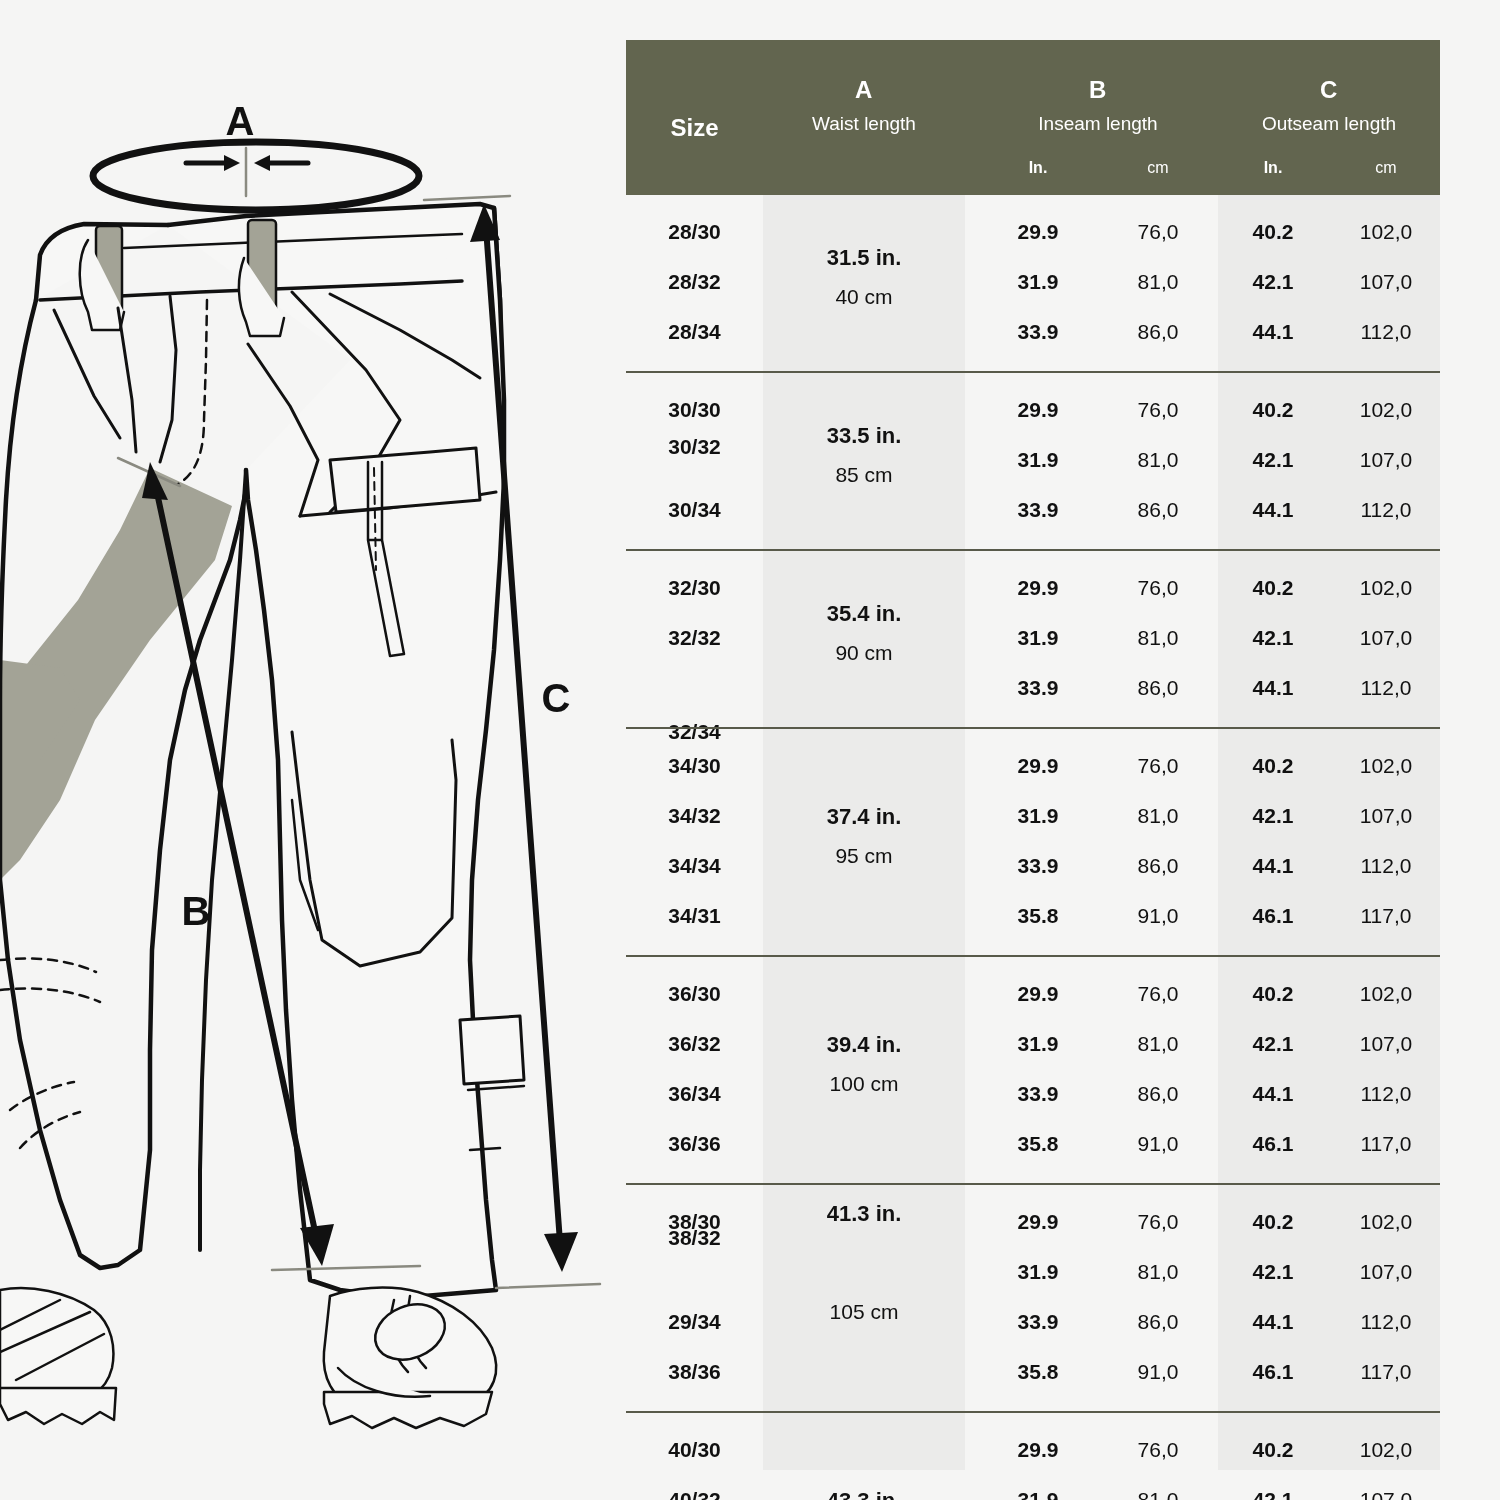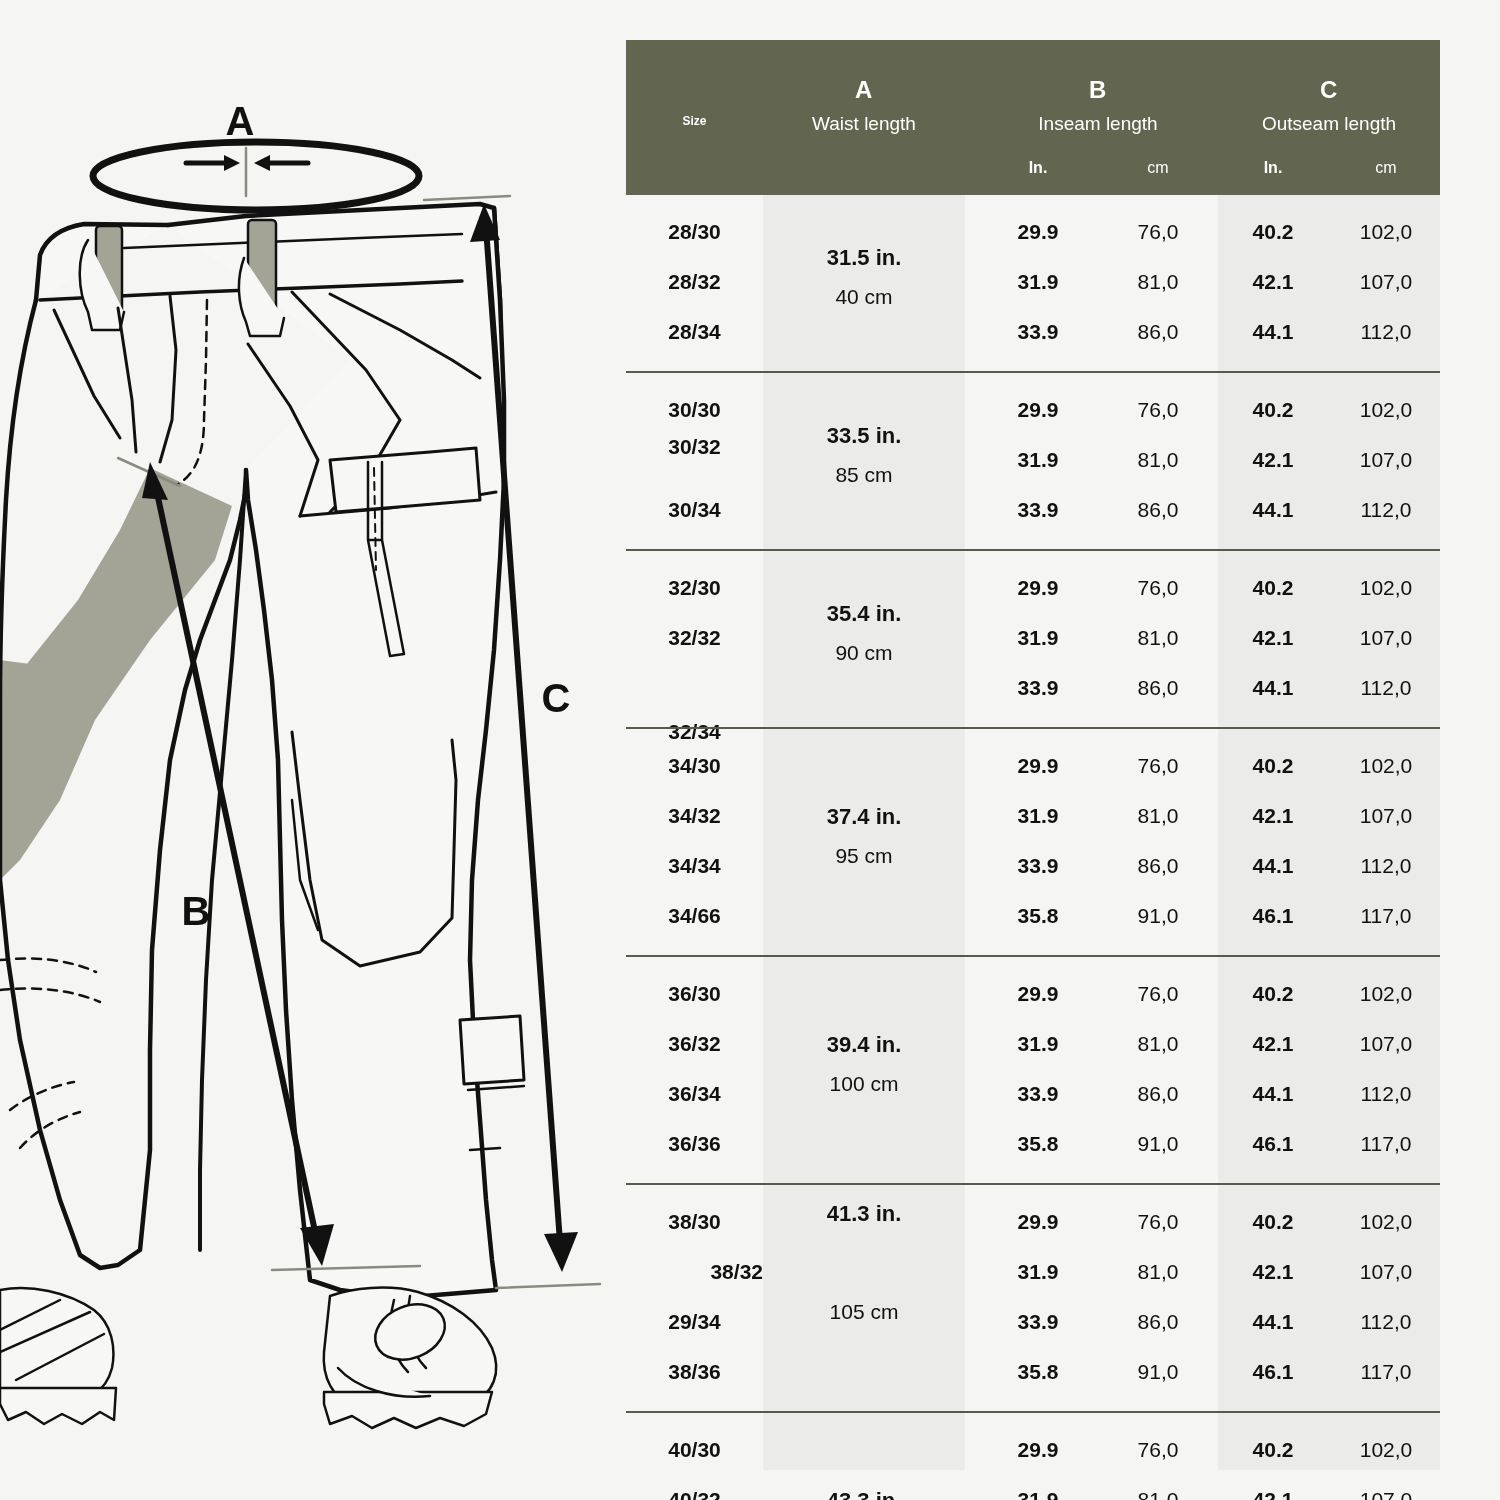--- a/index.html
+++ b/index.html
@@ -55,21 +55,21 @@
   .th-name {
     position: absolute;
     top: 73px;
     font-size: 19px;
     text-align: center;
     font-weight: normal;
   }
   .th-size {
     position: absolute;
     top: 74px;
-    font-size: 12px;
+    font-size: 24px;
     font-weight: bold;
     text-align: center;
   }
   .th-unit {
     position: absolute;
     top: 119px;
     font-size: 16px;
     text-align: center;
   }
   .th-unit.bold { font-weight: bold; }
@@ -343,21 +343,21 @@
           <div class="cell col-size b" style="top: 609px;">34/32</div>
           <div class="cell col-b-in b" style="top: 609px;">31.9</div>
           <div class="cell col-b-cm r" style="top: 609px;">81,0</div>
           <div class="cell col-c-in b" style="top: 609px;">42.1</div>
           <div class="cell col-c-cm r" style="top: 609px;">107,0</div>
           <div class="cell col-size b" style="top: 659px;">34/34</div>
           <div class="cell col-b-in b" style="top: 659px;">33.9</div>
           <div class="cell col-b-cm r" style="top: 659px;">86,0</div>
           <div class="cell col-c-in b" style="top: 659px;">44.1</div>
           <div class="cell col-c-cm r" style="top: 659px;">112,0</div>
-          <div class="cell col-size b" style="top: 709px;">34/66</div>
+          <div class="cell col-size b" style="top: 709px;">34/31</div>
           <div class="cell col-b-in b" style="top: 709px;">35.8</div>
           <div class="cell col-b-cm r" style="top: 709px;">91,0</div>
           <div class="cell col-c-in b" style="top: 709px;">46.1</div>
           <div class="cell col-c-cm r" style="top: 709px;">117,0</div>
           <div class="cell col-a waist-in" style="top: 609px;">37.4 in.</div>
           <div class="cell col-a waist-cm" style="top: 649px;">95 cm</div>
           <div class="sep" style="top: 760px;"></div>
           <div class="cell col-size b" style="top: 787px;">36/30</div>
           <div class="cell col-b-in b" style="top: 787px;">29.9</div>
           <div class="cell col-b-cm r" style="top: 787px;">76,0</div>
@@ -379,21 +379,21 @@
           <div class="cell col-c-in b" style="top: 937px;">46.1</div>
           <div class="cell col-c-cm r" style="top: 937px;">117,0</div>
           <div class="cell col-a waist-in" style="top: 837px;">39.4 in.</div>
           <div class="cell col-a waist-cm" style="top: 877px;">100 cm</div>
           <div class="sep" style="top: 988px;"></div>
           <div class="cell col-size b" style="top: 1015px;">38/30</div>
           <div class="cell col-b-in b" style="top: 1015px;">29.9</div>
           <div class="cell col-b-cm r" style="top: 1015px;">76,0</div>
           <div class="cell col-c-in b" style="top: 1015px;">40.2</div>
           <div class="cell col-c-cm r" style="top: 1015px;">102,0</div>
-          <div class="cell col-size b" style="top: 1065px; text-align: right;">38/32</div>
+          <div class="cell col-size b" style="top: 1031px;">38/32</div>
           <div class="cell col-b-in b" style="top: 1065px;">31.9</div>
           <div class="cell col-b-cm r" style="top: 1065px;">81,0</div>
           <div class="cell col-c-in b" style="top: 1065px;">42.1</div>
           <div class="cell col-c-cm r" style="top: 1065px;">107,0</div>
           <div class="cell col-size b" style="top: 1115px;">29/34</div>
           <div class="cell col-b-in b" style="top: 1115px;">33.9</div>
           <div class="cell col-b-cm r" style="top: 1115px;">86,0</div>
           <div class="cell col-c-in b" style="top: 1115px;">44.1</div>
           <div class="cell col-c-cm r" style="top: 1115px;">112,0</div>
           <div class="cell col-size b" style="top: 1165px;">38/36</div>

